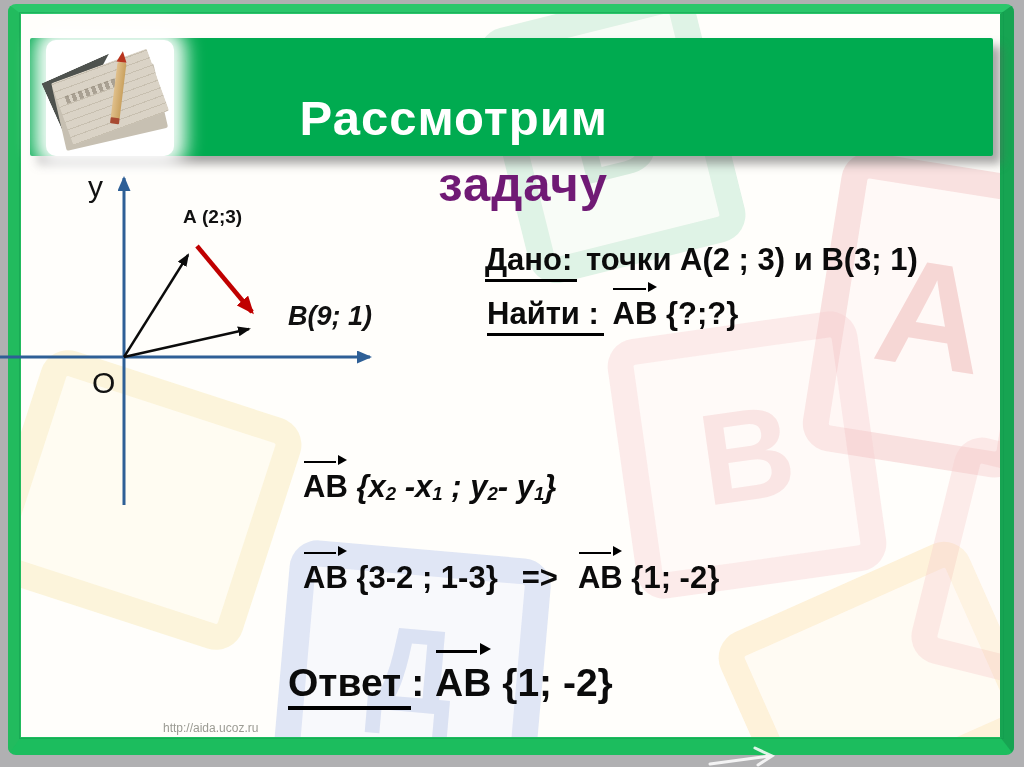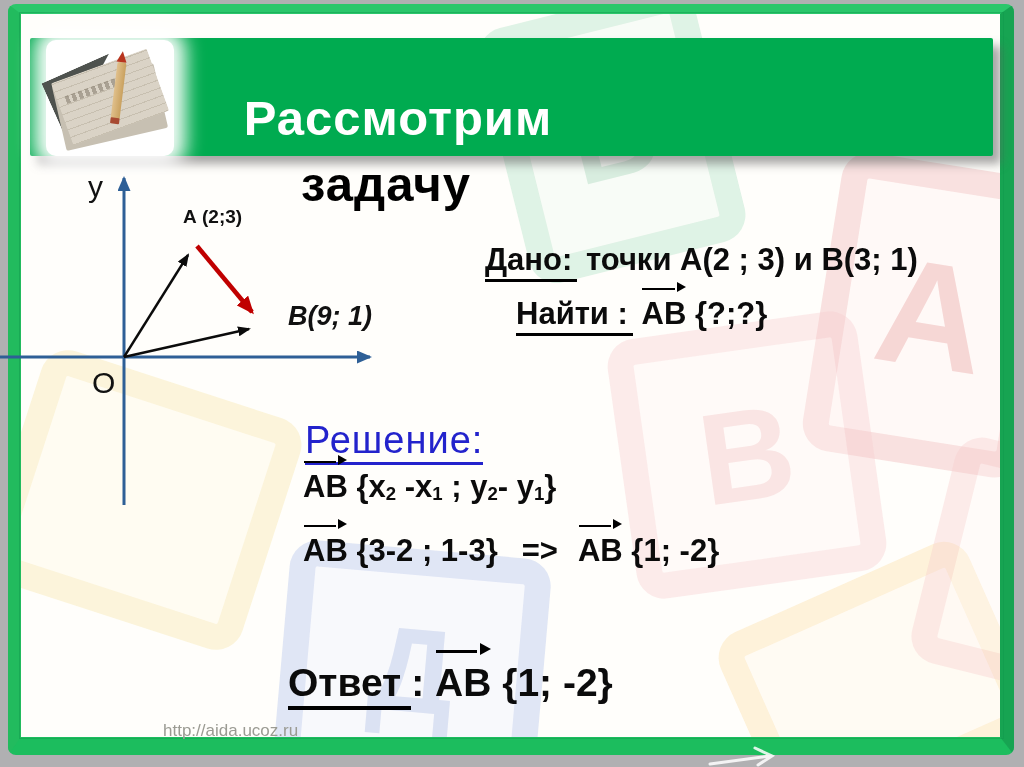--- a/index.html
+++ b/index.html
@@ -84,53 +84,53 @@
   .np-pencil { position:absolute; left:68px; top:22px; width:9px; height:58px;
     background:linear-gradient(90deg,#e0c08c,#c9a15f); transform:rotate(7deg);
     border-radius:2px; }
   .np-pencil::before { content:""; position:absolute; left:-1px; top:-11px;
     border-left:5.5px solid transparent; border-right:5.5px solid transparent;
     border-bottom:11px solid #b8351f; }
   .np-pencil::after { content:""; position:absolute; left:0; bottom:-4px;
     width:9px; height:6px; background:#a84a32; border-radius:1px; }
   
   .title { position:absolute; font-weight:700; font-size:49px; line-height:1;
-    text-align:center; z-index:6; letter-spacing:1px; }
+    text-align:right; z-index:6; letter-spacing:1px; }
   .t1 { left:188px; top:94px; width:420px; color:#ffffff; }
-  .t2 { left:176px; top:160px; width:420px; color:#000000; }
+  .t2 { left:188px; top:160px; width:420px; color:#701a75; }
   
   .plot { position:absolute; left:0; top:160px; z-index:6; }
   .plot-label { position:absolute; z-index:6; color:#111; line-height:1; }
   .ylab { left:88px;  top:172px; font-size:30px; }
   .olab { left:92px;  top:368px; font-size:30px; }
   .alab { left:183px; top:207px; font-size:19px; font-weight:700; }
   .blab { left:288px; top:303px; font-size:27px; font-weight:700; font-style:italic; }
   
   .line { position:absolute; z-index:6; color:#0b0b0b; line-height:1.1; white-space:nowrap; }
   .given  { left:485px; top:243px; font-size:31px; font-weight:700; }
-  .find   { left:487px; top:297px; font-size:31px; font-weight:700;margin-left:29px; }
+  .find   { left:487px; top:297px; font-size:31px; font-weight:700; }
   .heading{ left:305px; top:420px; font-size:38px; color:#2323cc;
             border-bottom:0; font-weight:400; letter-spacing:1px; }
   .heading .u2 { border-bottom:3px solid #2323cc; padding-bottom:1px; }
   .formula{ left:303px; top:470px; font-size:31px; font-weight:700; }
-  .frm    { }
-  .calc   { left:303px; top:534px; font-size:31px; font-weight:700; }
+  .frm    { font-style:italic; }
+  .calc   { left:303px; top:561px; font-size:31px; font-weight:700; }
   .imp    { margin:0 20px 0 24px; }
   .answer { left:288px; top:662px; font-size:39px; font-weight:700; }
   .u { border-bottom:3px solid #000; padding-bottom:2px; padding-right:5px; }
   .answer .u { border-bottom-width:4px; padding-right:10px; }
   sub { font-size:.6em; vertical-align:-0.15em; }
   
   .vec { position:relative; display:inline-block; }
   .vec::before { content:""; position:absolute; left:0.02em; right:0.38em; top:-0.30em;
     border-top:0.095em solid #000; }
   .vec::after { content:""; position:absolute; right:0.02em; top:-0.50em;
     width:0; height:0; border:0.17em solid transparent; border-left:0.30em solid #000;
     border-right-width:0; }
-  .footer { position:absolute; left:163px; top:721px; font-size:17px;
+  .footer { position:absolute; left:163px; top:721px; font-size:12px;
     color:#9b9b93; z-index:6; }
   .chevron { position:absolute; left:700px; top:746px; z-index:4; }
 </style>
 </head>
 <body>
 
 <div class="page">
 
   <div class="slide-white"></div>
 
@@ -199,23 +199,20 @@
   <div class="plot-label blab">В(9; 1)</div>
 
   <div class="line given">
     <span class="u">Дано:</span> <span>точки А(2 ; 3) и В(3; 1)</span>
   </div>
 
   <div class="line find">
     <span class="u">Найти :</span> <span class="vec">АВ</span> <span>{?;?}</span>
   </div>
 
-  <div class="line heading">
-    <span class="u2">Решение:</span>
-  </div>
 
   <div class="line formula">
     <span class="vec">АВ</span>
     <span class="frm"><span>{х</span><sub>2</sub><span> -х</span><sub>1</sub><span> ; у</span><sub>2</sub><span>- у</span><sub>1</sub><span>}</span></span>
   </div>
 
   <div class="line calc">
     <span class="vec">АВ</span> <span>{3-2 ; 1-3}</span><span class="imp">=&gt;</span><span class="vec">АВ</span> <span>{1; -2}</span>
   </div>
 

